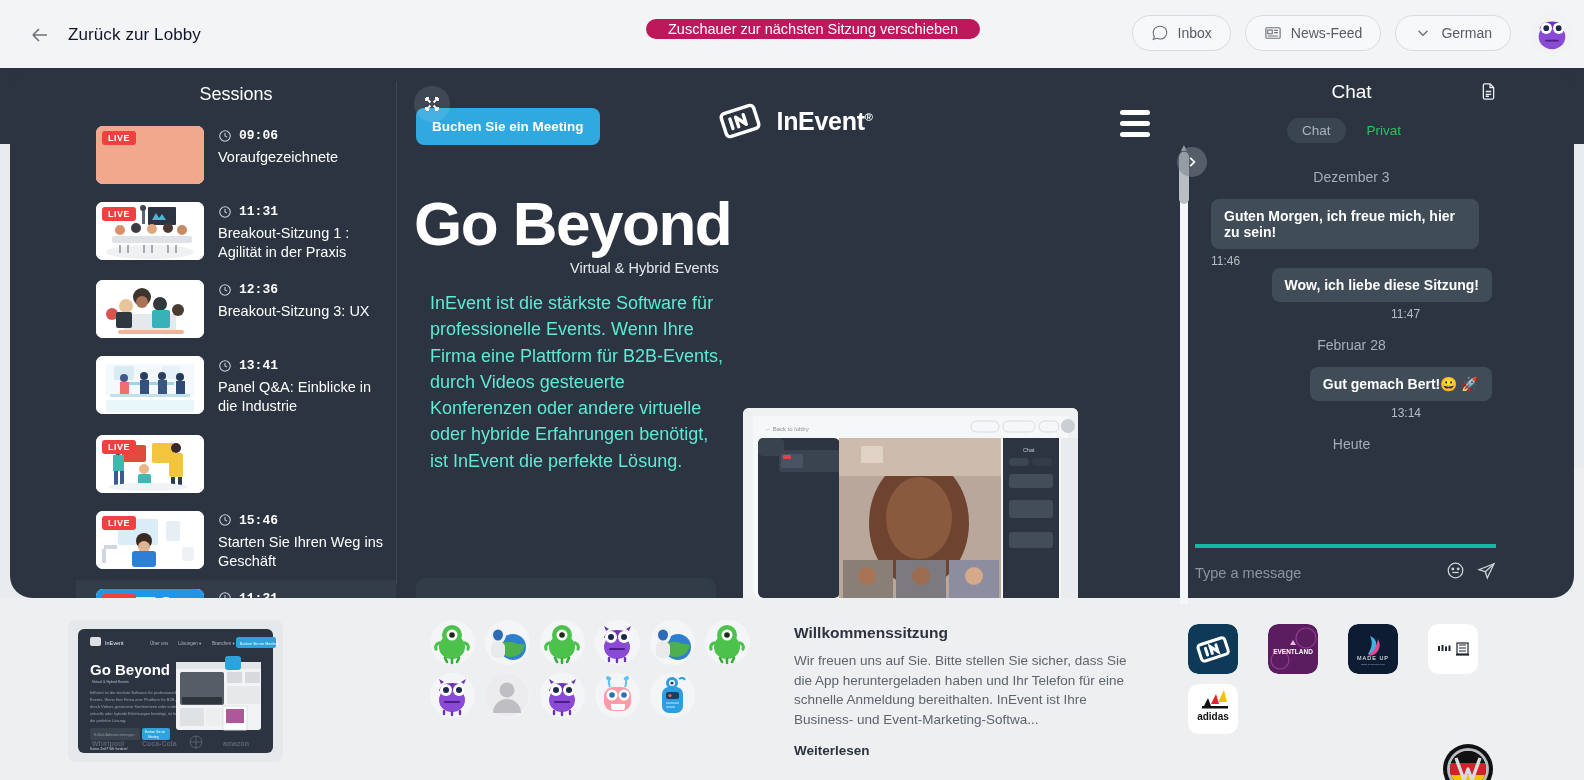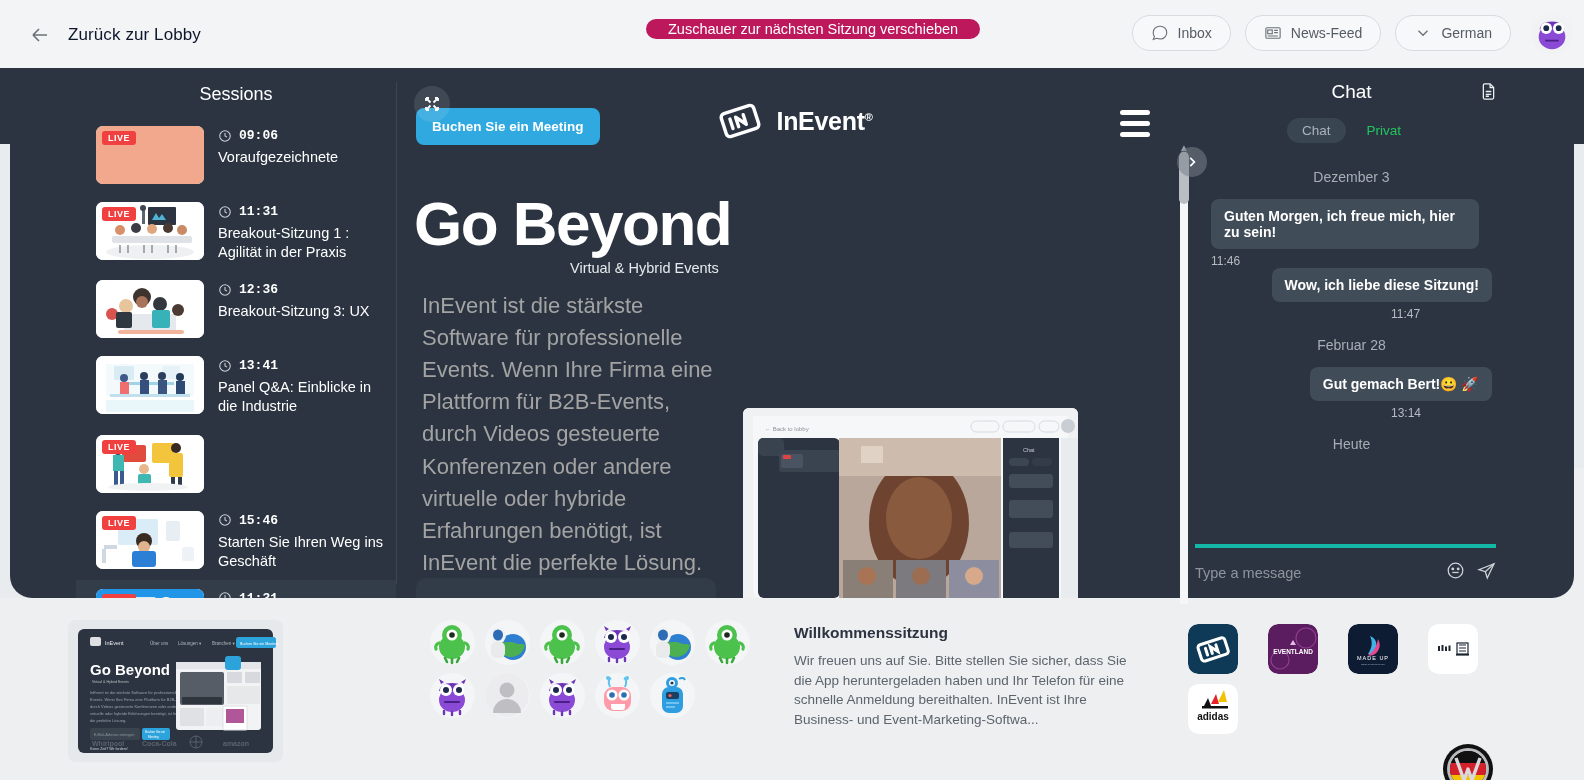--- a/index.html
+++ b/index.html
@@ -192,22 +192,22 @@
   .headline {
     position: absolute; left: 14px; top: 125px;
     color: #fff; font-size: 62px; font-weight: bold;
     letter-spacing: -1.5px; line-height: 1;
   }
   .subhead {
     position: absolute; left: 170px; top: 192px;
     color: #e7eaee; font-size: 14.5px;
   }
   .body-copy {
-    position: absolute; left: 22px; top: 222px; width: 300px;
-    color: #a3a3a3; font-size: 22px; line-height: 1.46;
+    position: absolute; left: 30px; top: 222px; width: 300px;
+    color: #5eead4; font-size: 18px; line-height: 1.46;
   }
   .promo-card {
     position: absolute; left: 16px; top: 510px;
     width: 300px; height: 70px; border-radius: 10px;
     background: #323c48;
   }
   .shot {
     position: absolute; left: 343px; top: 340px;
     width: 335px; height: 190px;
     background: #f0f1f3;
@@ -936,20 +936,21 @@
             <circle cx="20" cy="22.5" r="1.6" fill="#ff5b5b"></circle>
             <rect x="16" y="29" width="13" height="2" fill="#6fc3ee"></rect>
             <rect x="16" y="33" width="9" height="2" fill="#6fc3ee"></rect>
           </svg>
         </div>
       </div>
 
     <div class="welcome">
       <div class="welcome-title">Willkommenssitzung</div>
       <div class="welcome-body">Wir freuen uns auf Sie. Bitte stellen Sie sicher, dass Sie die App heruntergeladen haben und Ihr Telefon für eine schnelle Anmeldung bereithalten. InEvent ist Ihre Business- und Event-Marketing-Softwa...</div>
+      <div class="welcome-more">Weiterlesen</div>
     </div>
 
     <div class="sponsors" id="sponsors">
         <div class="sp">
           <svg viewBox="0 0 50 50">
             <rect width="50" height="50" rx="10" fill="#0e3a57"></rect>
             <g transform="rotate(-18 25 25)">
               <rect x="11" y="17" width="28" height="17" rx="3" fill="none" stroke="#fff" stroke-width="3"></rect>
               <path d="M18 22v7M23 29v-7l6 7v-7" stroke="#fff" stroke-width="3" fill="none" stroke-linecap="round"></path>
             </g>

